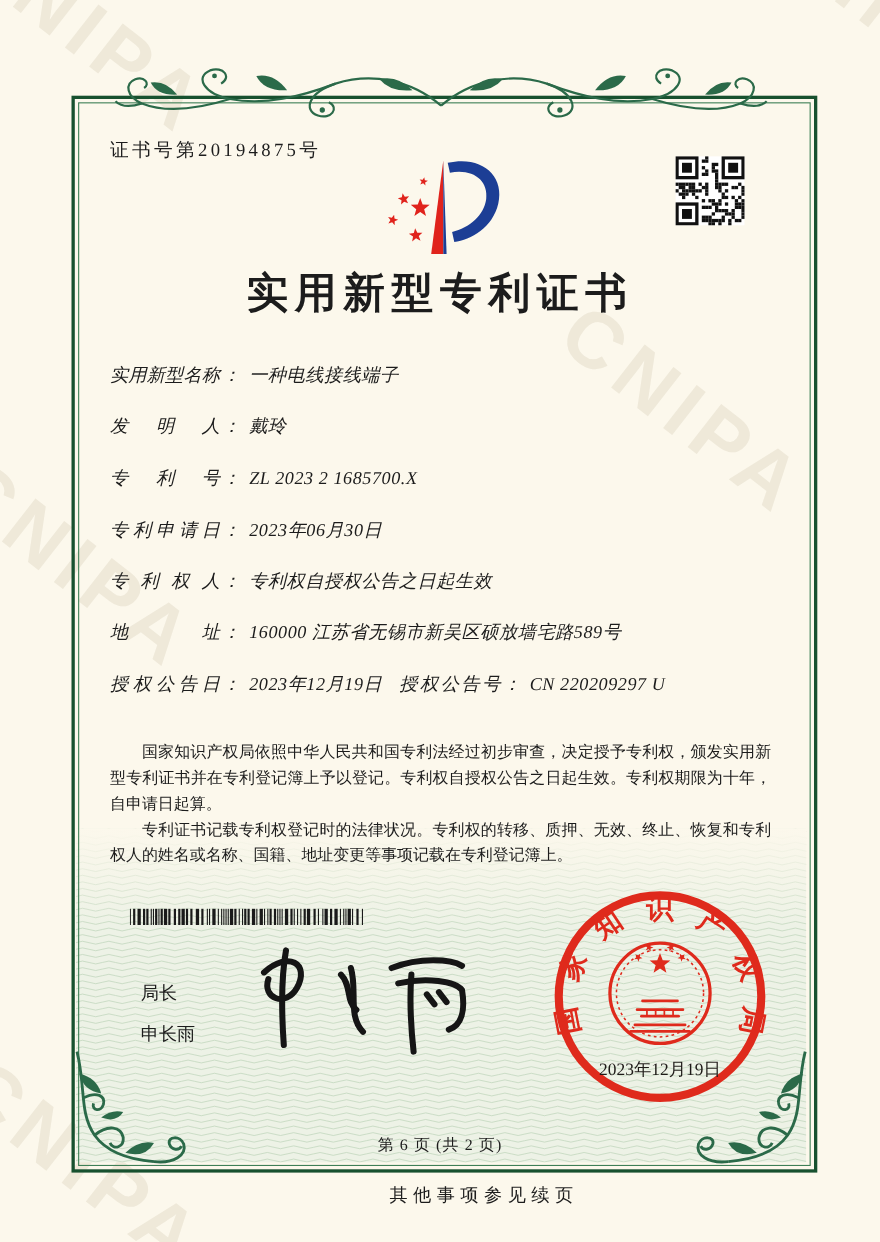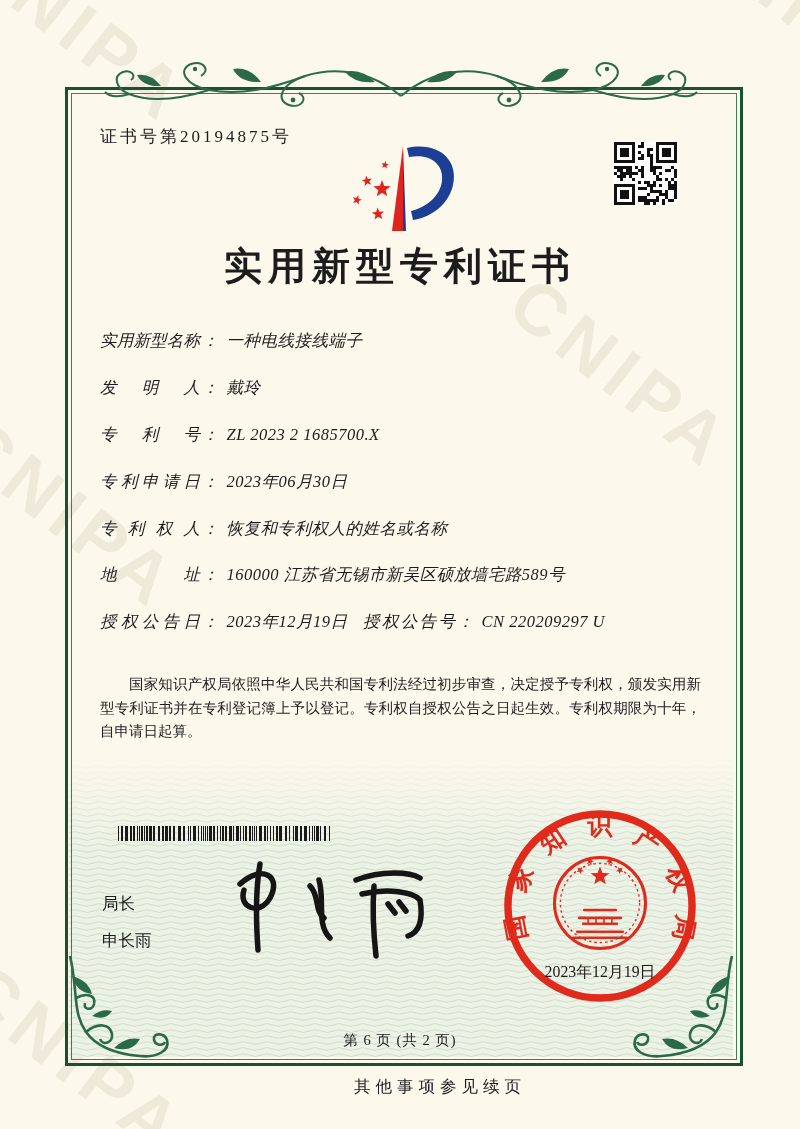--- a/index.html
+++ b/index.html
@@ -31,21 +31,21 @@
   .frow{height:46.8px;display:flex;align-items:center;position:relative;}
   .flabel{display:inline-block;width:100px;text-align:justify;text-align-last:justify;}
   .fcolon{margin:0 8px 0 2px;}
   .fvalue{letter-spacing:0.5px;}
   .pair2{position:absolute;left:263px;display:flex;align-items:center;}
   .pair2 .flabel{width:92px;}
   .paras{left:100px;top:673px;width:601px;z-index:4;font-size:14.5px;line-height:23.5px;
          text-align:justify;}
   .paras p{margin:0;text-indent:2em;}
   .barcode{left:118px;top:826px;width:213px;height:15px;z-index:4;}
-  .official{left:102px;top:885px;z-index:4;font-family:"Liberation Sans","DejaVu Sans",sans-serif;
+  .official{left:128px;top:885px;z-index:4;font-family:"Liberation Sans","DejaVu Sans",sans-serif;
             font-size:16.5px;line-height:37px;}
   .signature{left:222px;top:842px;width:215px;height:118px;z-index:5;}
   .seal{left:501px;top:807px;width:198px;height:198px;z-index:5;}
   .pagenum{left:0;top:1031px;width:100%;text-align:center;font-size:14.5px;z-index:4;letter-spacing:1px;}
   .note{left:0;top:1076px;width:100%;text-align:center;font-size:16.5px;letter-spacing:5px;z-index:4;padding-left:40px;}
 </style>
 </head>
 <body>
 
 <span class="wm" style="left:-52px;top:-14px">CNIPA</span>
@@ -311,41 +311,42 @@
       <span class="fvalue">ZL 2023 2 1685700.X</span>
   </div>
   <div class="frow">
     <span class="flabel">专利申请日</span>
       <span class="fcolon">：</span>
       <span class="fvalue">2023年06月30日</span>
   </div>
   <div class="frow">
     <span class="flabel">专利权人</span>
       <span class="fcolon">：</span>
-      <span class="fvalue">恢复和专利权人的姓名或名称</span>
+      <span class="fvalue">专利权自授权公告之日起生效</span>
   </div>
   <div class="frow">
     <span class="flabel">地址</span>
       <span class="fcolon">：</span>
       <span class="fvalue">160000 江苏省无锡市新吴区硕放墙宅路589号</span>
   </div>
   <div class="frow">
     <span class="flabel">授权公告日</span>
       <span class="fcolon">：</span>
       <span class="fvalue">2023年12月19日</span>
     <span class="pair2">
       <span class="flabel">授权公告号</span>
         <span class="fcolon">：</span>
         <span class="fvalue">CN 220209297 U</span>
     </span>
   </div>
 </div>
 
 <div class="abs paras content">
   <p>国家知识产权局依照中华人民共和国专利法经过初步审查，决定授予专利权，颁发实用新型专利证书并在专利登记簿上予以登记。专利权自授权公告之日起生效。专利权期限为十年，自申请日起算。</p>
+  <p>专利证书记载专利权登记时的法律状况。专利权的转移、质押、无效、终止、恢复和专利权人的姓名或名称、国籍、地址变更等事项记载在专利登记簿上。</p>
 </div>
 
 <svg class="abs barcode" id="barcode-svg" viewBox="0 0 213 15" preserveAspectRatio="none" xmlns="http://www.w3.org/2000/svg">
     <rect x="0" y="0" width="1" height="15" fill="#1a1a1a"></rect>
     <rect x="3" y="0" width="2" height="15" fill="#1a1a1a"></rect>
     <rect x="7" y="0" width="3" height="15" fill="#1a1a1a"></rect>
     <rect x="12" y="0" width="2" height="15" fill="#1a1a1a"></rect>
     <rect x="15" y="0" width="2" height="15" fill="#1a1a1a"></rect>
     <rect x="19" y="0" width="1" height="15" fill="#1a1a1a"></rect>
     <rect x="21" y="0" width="1" height="15" fill="#1a1a1a"></rect>

